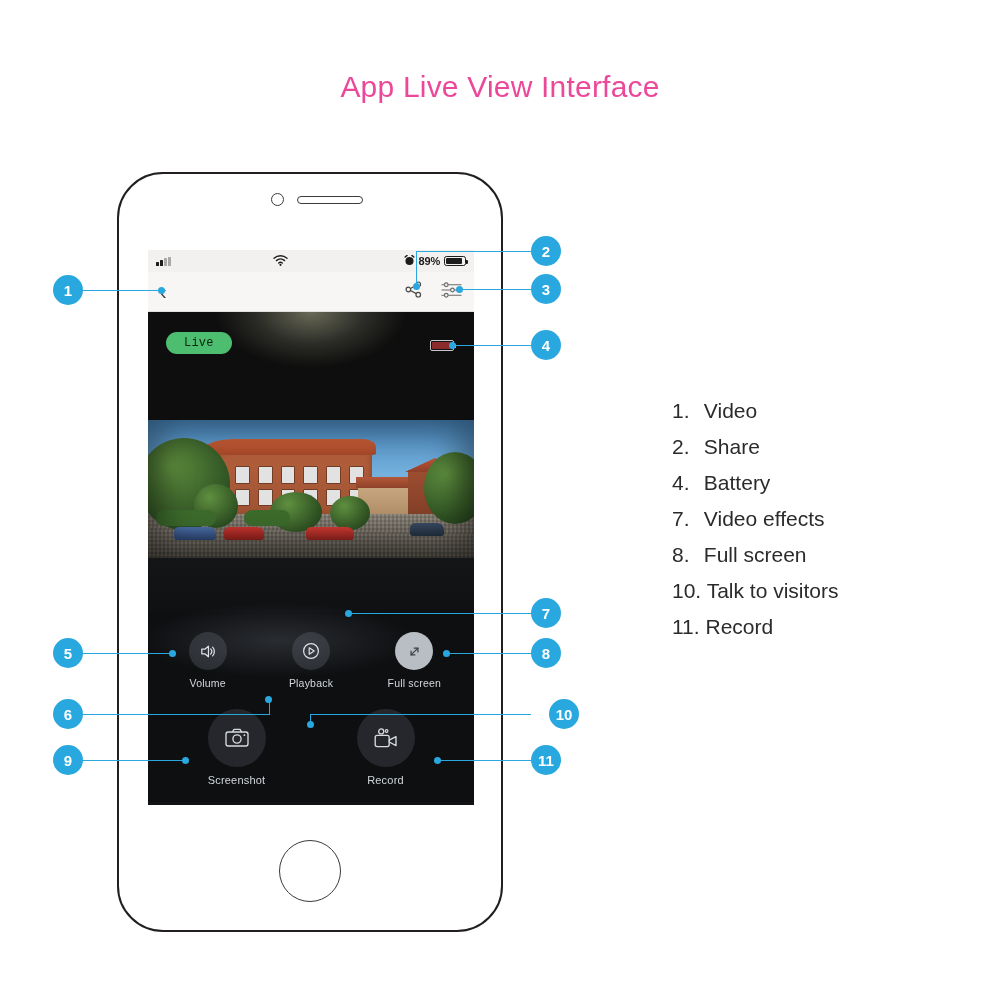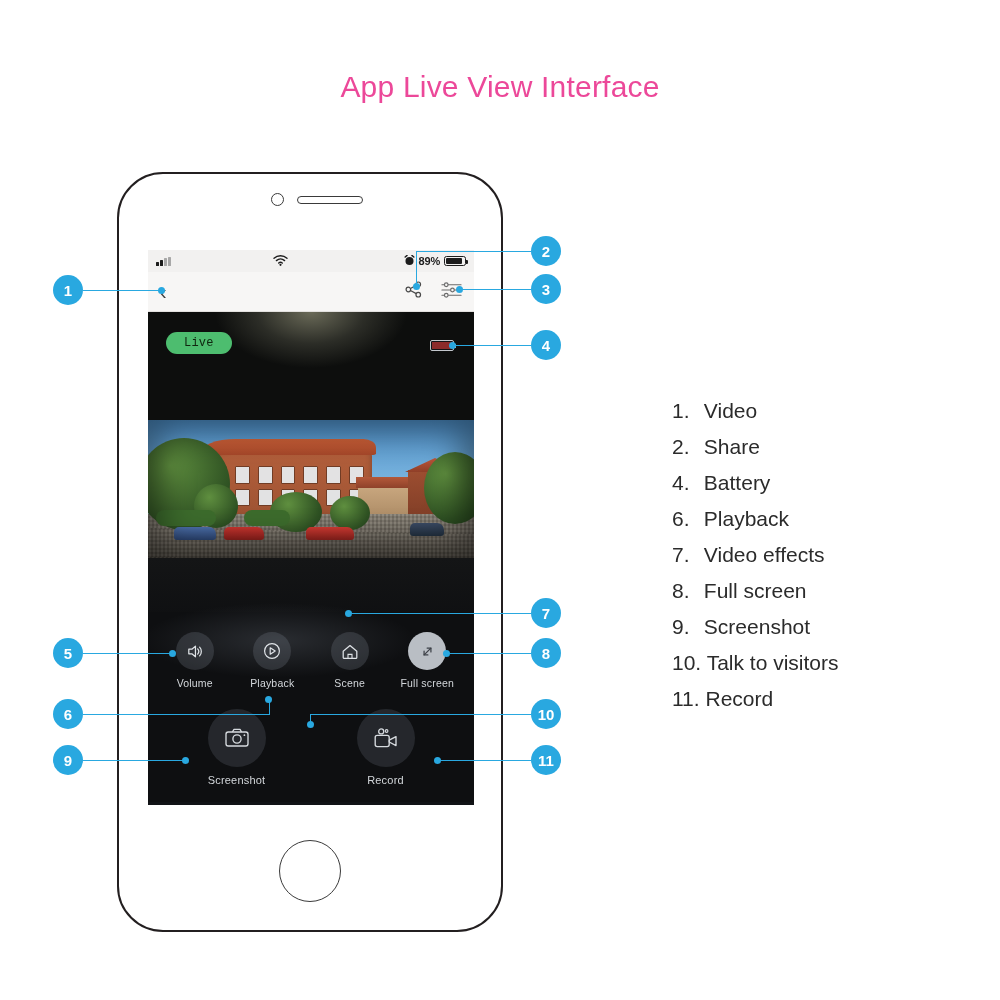--- a/index.html
+++ b/index.html
@@ -366,29 +366,20 @@
           <div class="ctrl">
             <span class="knob">
               <svg width="20" height="20" viewBox="0 0 20 20">
                 <circle cx="10" cy="10" r="7.4" fill="none" stroke="#dfe3e7" stroke-width="1.2"></circle>
                 <path d="M8.2 6.8 13.2 10l-5 3.2z" fill="none" stroke="#dfe3e7" stroke-width="1.2" stroke-linejoin="round"></path>
               </svg>
             </span>
             <span class="lbl">Playback</span>
           </div>
 
-          <div class="ctrl">
-            <span class="knob">
-              <svg width="20" height="19" viewBox="0 0 20 19">
-                <path d="M3.2 9.2 10 3.6l6.8 5.6v6.2a1 1 0 0 1-1 1H4.2a1 1 0 0 1-1-1z" fill="none" stroke="#dfe3e7" stroke-width="1.25" stroke-linejoin="round"></path>
-                <path d="M8 16.4v-4h4v4" fill="none" stroke="#dfe3e7" stroke-width="1.1"></path>
-              </svg>
-            </span>
-            <span class="lbl">Scene</span>
-          </div>
 
           <div class="ctrl active">
             <span class="knob">
               <svg width="19" height="19" viewBox="0 0 20 20">
                 <path d="M13.6 6.4 6.4 13.6" stroke="#3d4148" stroke-width="1.3" stroke-linecap="round"></path>
                 <path d="M13.6 6.4H9.6M13.6 6.4v4" stroke="#3d4148" stroke-width="1.3" stroke-linecap="round"></path>
                 <path d="M6.4 13.6h4M6.4 13.6v-4" stroke="#3d4148" stroke-width="1.3" stroke-linecap="round"></path>
               </svg>
             </span>
             <span class="lbl">Full screen</span>
@@ -456,21 +447,21 @@
   <div class="dot" style="left:345px; top:609.5px;"></div>
 
   <div class="callout" style="left:531px; top:638px;">8</div>
   <div class="lead" style="left:446px; top:652.5px; width:85px;"></div>
   <div class="dot" style="left:443px; top:649.5px;"></div>
 
   <div class="callout" style="left:53px; top:745px;">9</div>
   <div class="lead" style="left:83px; top:759.5px; width:102px;"></div>
   <div class="dot" style="left:182px; top:756.5px;"></div>
 
-  <div class="callout" style="left:531px; top:699px;">10</div>
+  <div class="callout" style="left:549px; top:699px;">10</div>
   <div class="lead" style="left:310px; top:713.5px; width:221px;"></div>
   <div class="lead v" style="left:310px; top:713.5px; height:12px;"></div>
   <div class="dot" style="left:307px; top:721px;"></div>
 
   <div class="callout" style="left:531px; top:745px;">11</div>
   <div class="lead" style="left:437px; top:759.5px; width:94px;"></div>
   <div class="dot" style="left:434px; top:756.5px;"></div>
 
   <ul class="legend">
     <li>
@@ -479,36 +470,28 @@
     </li>
     <li>
       <span class="num">2.</span>
       <span>Share</span>
     </li>
     <li>
       <span class="num">4.</span>
       <span>Battery</span>
     </li>
     <li>
-      <span class="num">6.</span>
-      <span>Playback</span>
-    </li>
-    <li>
       <span class="num">7.</span>
       <span>Video effects</span>
     </li>
     <li>
       <span class="num">8.</span>
       <span>Full screen</span>
     </li>
     <li>
-      <span class="num">9.</span>
-      <span>Screenshot</span>
-    </li>
-    <li>
       <span class="num">10.</span>
       <span>Talk to visitors</span>
     </li>
     <li>
       <span class="num">11.</span>
       <span>Record</span>
     </li>
   </ul>
 
 </div>

